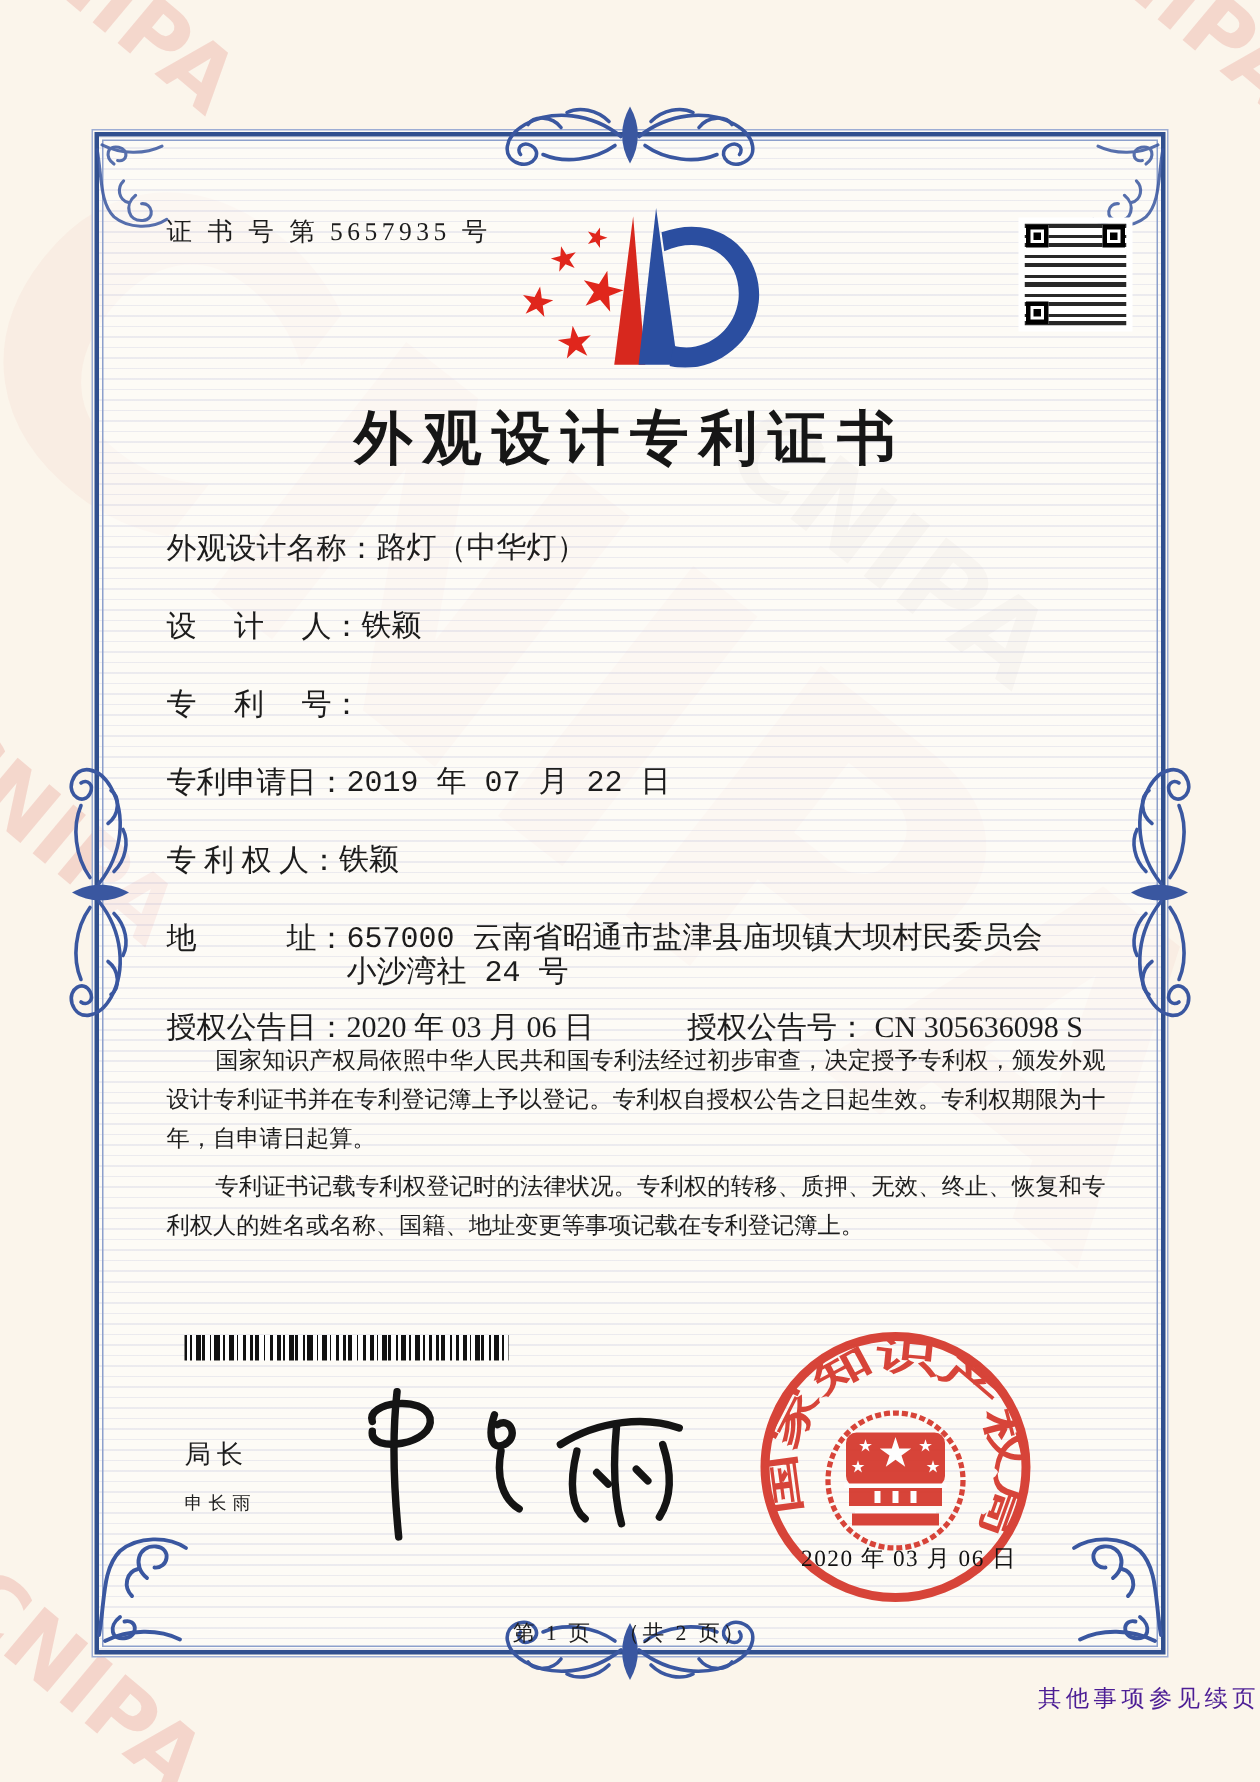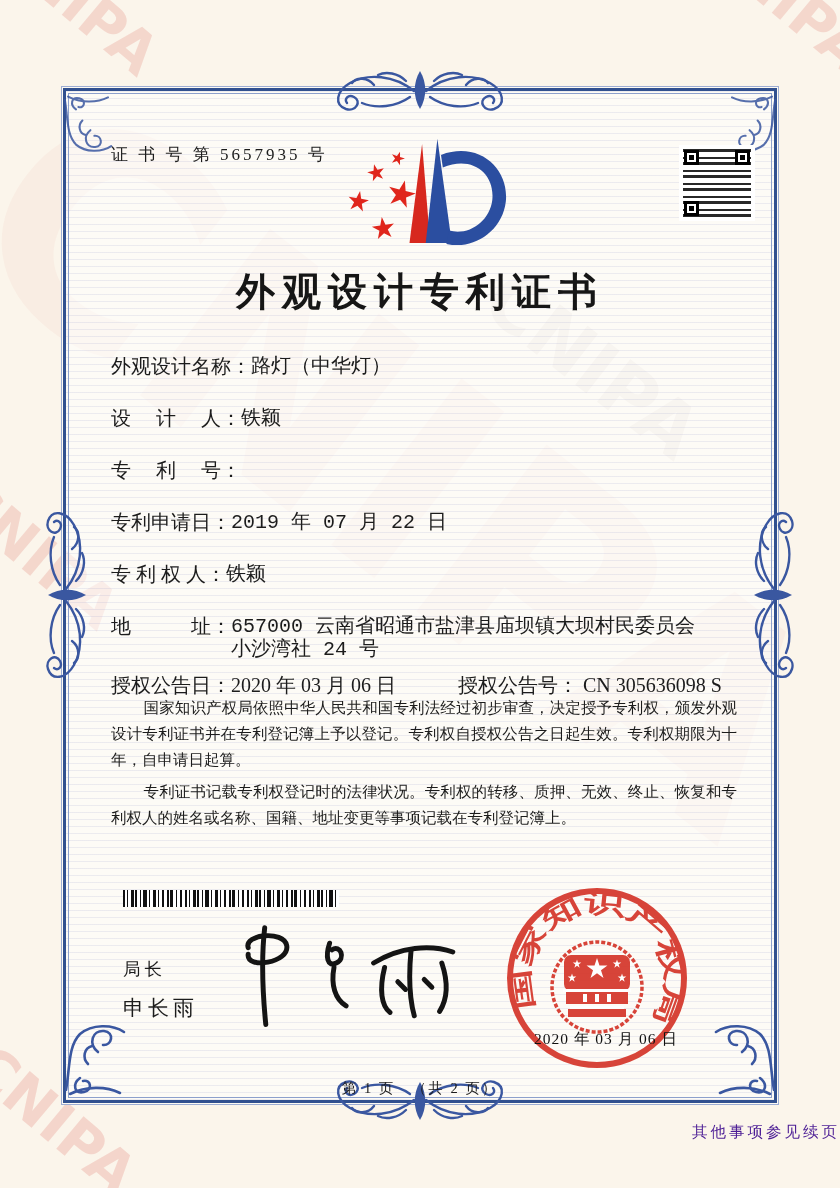--- a/index.html
+++ b/index.html
@@ -49,21 +49,21 @@
   .bodytext p{margin:0 0 6px 0;text-indent:2.1em;}
   
   .barcode{position:absolute;left:57px;top:799px;width:216px;height:17px;z-index:3;
     background:repeating-linear-gradient(90deg,
       #111 0 2px,#fff 2px 4px,#111 4px 5px,#fff 5px 8px,#111 8px 11px,#fff 11px 12px,
       #111 12px 14px,#fff 14px 17px,#111 17px 18px,#fff 18px 20px,#111 20px 24px,#fff 24px 26px,
       #111 26px 27px,#fff 27px 30px,#111 30px 33px,#fff 33px 35px,#111 35px 36px,#fff 36px 39px,
       #111 39px 41px,#fff 41px 44px,#111 44px 46px,#fff 46px 47px,#111 47px 50px,#fff 50px 53px,
       #111 53px 54px,#fff 54px 57px,#111 57px 59px,#fff 59px 62px);}
   .director-label{position:absolute;left:57px;top:866px;font-size:17.5px;letter-spacing:4px;z-index:3;text-align:center;}
-  .director-name{position:absolute;left:57px;top:903px;font-size:21px;letter-spacing:4px;z-index:3;}
+  .director-name{position:absolute;left:57px;top:903px;font-size:12px;letter-spacing:4px;z-index:3;}
   .signature{position:absolute;left:165px;top:828px;z-index:4;}
   .seal{position:absolute;left:425px;top:790px;z-index:3;}
   .seal-date{position:absolute;left:455px;top:938px;width:170px;text-align:center;z-index:4;
              font-size:15.5px;letter-spacing:1px;color:#111;}
   .page-info{position:absolute;left:0;top:988px;width:100%;text-align:center;z-index:3;
              font-size:14.5px;letter-spacing:2px;}
   .cont-note{position:absolute;left:0;top:1122px;width:100%;text-align:right;z-index:3;
              font-size:15.5px;letter-spacing:3px;color:#4c1d95;}
 </style>
 </head>

